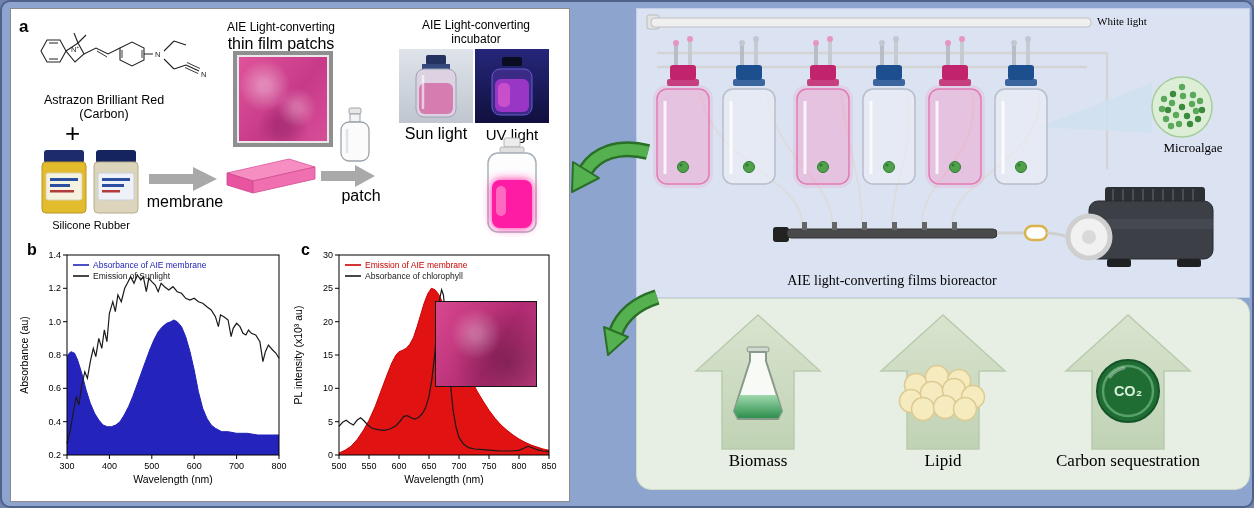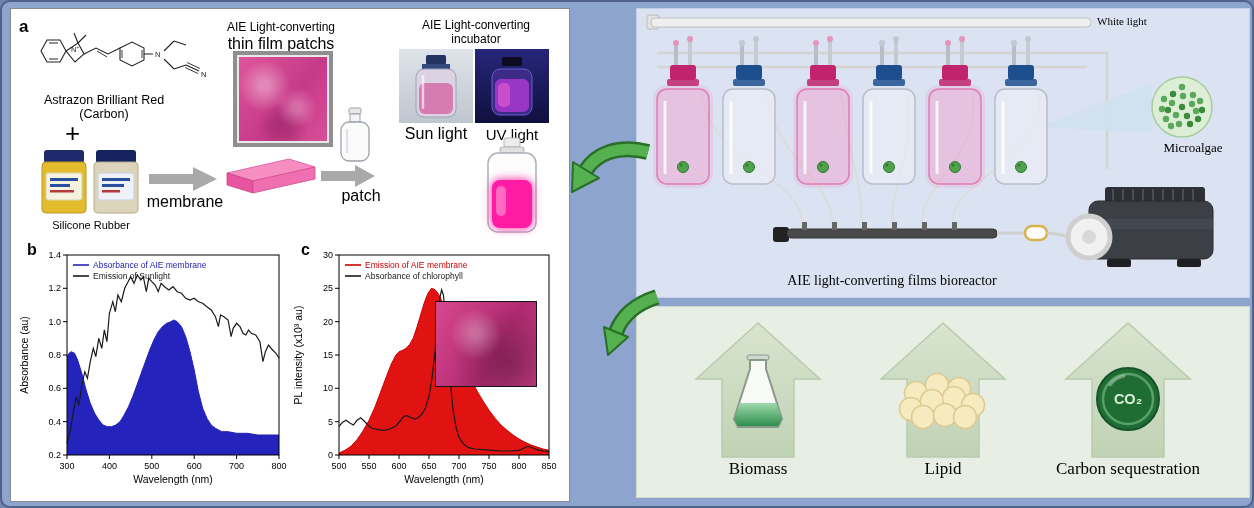--- a/index.html
+++ b/index.html
@@ -3,22 +3,22 @@
 <meta charset="utf-8">
 <style>
   html,body{margin:0;padding:0;background:#6f83ad;}
   .stage{position:relative;width:1254px;height:508px;box-sizing:border-box;
     background:#8da4cf;border:2px solid #50618a;border-radius:10px;overflow:hidden;
     font-family:"Liberation Sans",sans-serif;color:#000;}
   .panel-left{position:absolute;left:8px;top:6px;width:558px;height:492px;
     background:#ffffff;border:1px solid #8b8b8b;}
   .panel-bio{position:absolute;left:634px;top:6px;width:612px;height:288px;
     background:#dbe3f2;border:1px solid #c3cfe8;border-radius:0;}
-  .panel-out{position:absolute;left:634px;top:304px;width:612px;height:190px;
-    background:#e7eee3;border:1px solid #d0dbc9;border-radius:0;}
+  .panel-out{position:absolute;left:634px;top:296px;width:612px;height:190px;
+    background:#e7eee3;border:1px solid #d0dbc9;border-radius:15px;}
   .txt{position:absolute;line-height:1.15;}
   .b{font-weight:normal;}
   .ctr{text-align:center;}
   .serif{font-family:"Liberation Serif",serif;}
   .plabel{position:absolute;font-weight:bold;font-size:17px;}
   .film-photo{position:absolute;left:222px;top:42px;width:100px;height:96px;box-sizing:border-box;
     border:4px solid #8f8f8f;box-shadow:inset 0 0 0 2px #e9e9e9;
     background:
       radial-gradient(circle at 30% 35%, rgba(255,255,255,.35) 0 6%, transparent 30%),
       radial-gradient(circle at 65% 60%, rgba(255,255,255,.25) 0 5%, transparent 25%),

